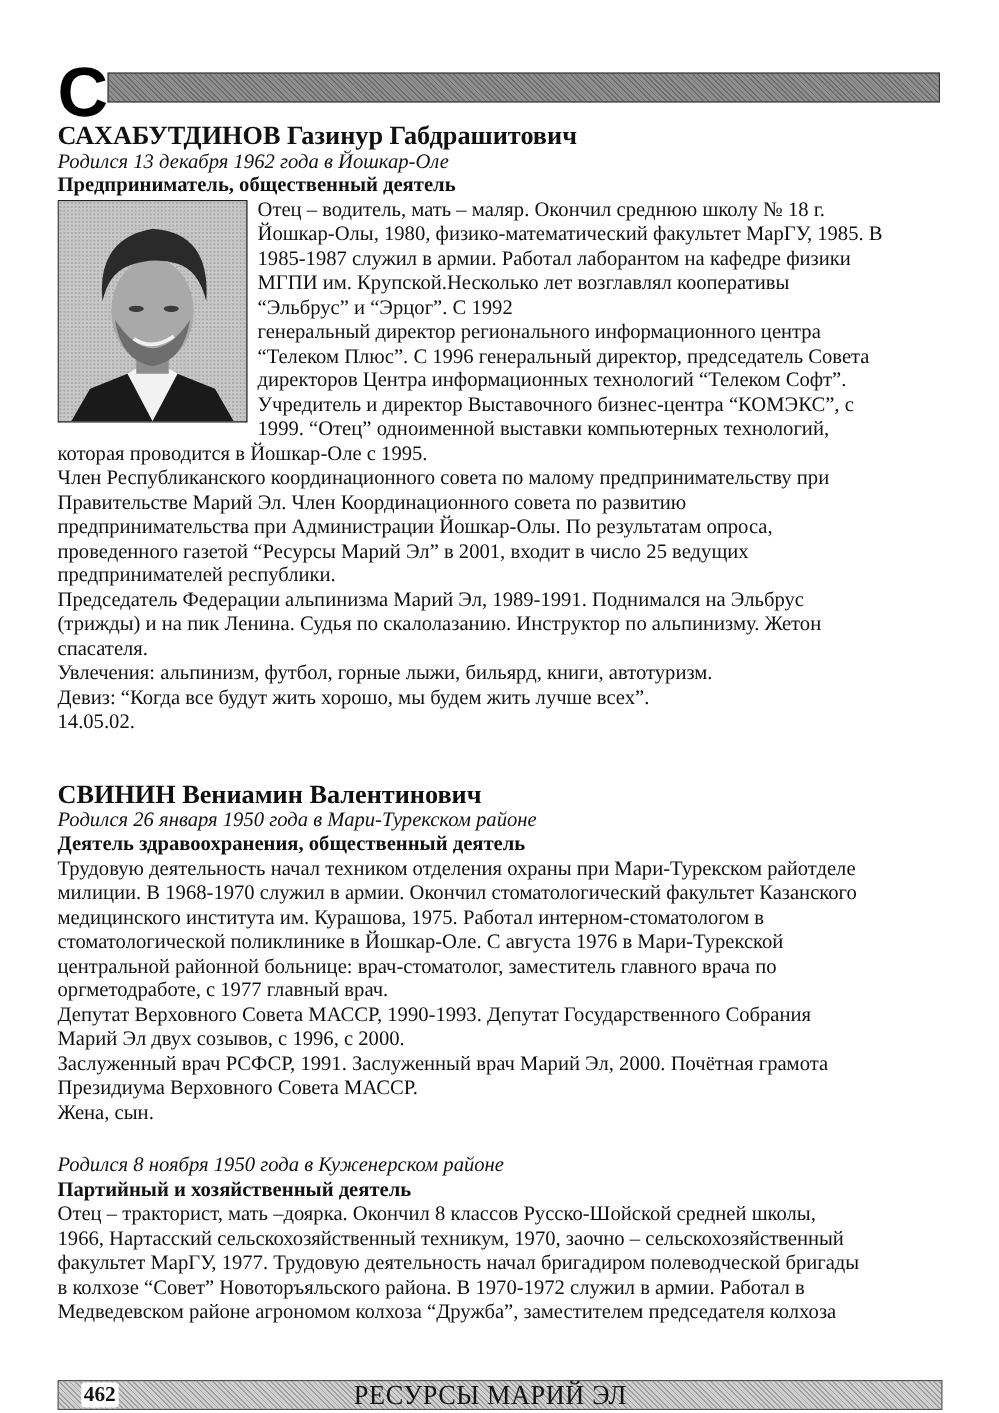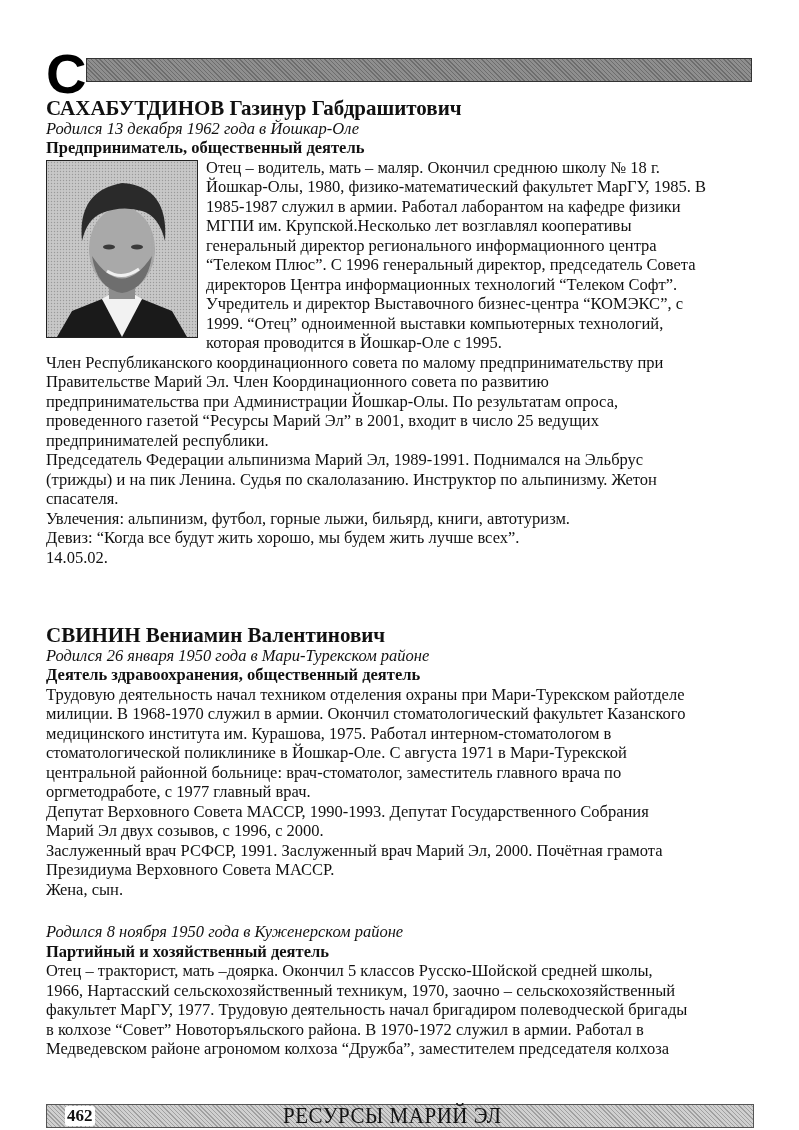--- a/index.html
+++ b/index.html
@@ -68,20 +68,21 @@
         <ellipse cx="90" cy="86" rx="6" ry="2.5" fill="#3a3a3a"></ellipse>
 
         <path d="M60 110 Q75 120 92 108" stroke="#f0f0f0" stroke-width="3" fill="none"></path>
       </svg>
     </div>
     <div>
       <span class="line">Отец – водитель, мать – маляр. Окончил среднюю школу № 18 г.</span>
       <span class="line">Йошкар-Олы, 1980, физико-математический факультет МарГУ, 1985. В</span>
       <span class="line">1985-1987 служил в армии. Работал лаборантом на кафедре физики</span>
       <span class="line">МГПИ им. Крупской.Несколько лет возглавлял кооперативы</span>
+      <span class="line">“Эльбрус” и “Эрцог”. С 1992</span>
       <span class="line">генеральный директор регионального информационного центра</span>
       <span class="line">“Телеком Плюс”. С 1996 генеральный директор, председатель Совета</span>
       <span class="line">директоров Центра информационных технологий “Телеком Софт”.</span>
       <span class="line">Учредитель и директор Выставочного бизнес-центра “КОМЭКС”, с</span>
       <span class="line">1999. “Отец” одноименной выставки компьютерных технологий,</span>
       <span class="line">которая проводится в Йошкар-Оле с 1995.</span>
     </div>
   </div>
   <div>
     <span class="line">Член Республиканского координационного совета по малому предпринимательству при</span>
@@ -99,36 +100,36 @@
 </div>
 
 <div class="entry" style="top:626px;">
   <div class="name">СВИНИН Вениамин Валентинович</div>
   <div class="birth">Родился 26 января 1950 года в Мари-Турекском районе</div>
   <div class="role">Деятель здравоохранения, общественный деятель</div>
   <div>
     <span class="line">Трудовую деятельность начал техником отделения охраны при Мари-Турекском райотделе</span>
     <span class="line">милиции. В 1968-1970 служил в армии. Окончил стоматологический факультет Казанского</span>
     <span class="line">медицинского института им. Курашова, 1975. Работал интерном-стоматологом в</span>
-    <span class="line">стоматологической поликлинике в Йошкар-Оле. С августа 1971 в Мари-Турекской</span>
+    <span class="line">стоматологической поликлинике в Йошкар-Оле. С августа 1976 в Мари-Турекской</span>
     <span class="line">центральной районной больнице: врач-стоматолог, заместитель главного врача по</span>
     <span class="line">оргметодработе, с 1977 главный врач.</span>
     <span class="line">Депутат Верховного Совета МАССР, 1990-1993. Депутат Государственного Собрания</span>
     <span class="line">Марий Эл двух созывов, с 1996, с 2000.</span>
     <span class="line">Заслуженный врач РСФСР, 1991. Заслуженный врач Марий Эл, 2000. Почётная грамота</span>
     <span class="line">Президиума Верховного Совета МАССР.</span>
     <span class="line">Жена, сын.</span>
   </div>
 </div>
 
 <div class="entry" style="top:922px;">
   <div class="birth">Родился 8 ноября 1950 года в Куженерском районе</div>
   <div class="role">Партийный и хозяйственный деятель</div>
   <div>
-    <span class="line">Отец – тракторист, мать –доярка. Окончил 5 классов Русско-Шойской средней школы,</span>
+    <span class="line">Отец – тракторист, мать –доярка. Окончил 8 классов Русско-Шойской средней школы,</span>
     <span class="line">1966, Нартасский сельскохозяйственный техникум, 1970, заочно – сельскохозяйственный</span>
     <span class="line">факультет МарГУ, 1977. Трудовую деятельность начал бригадиром полеводческой бригады</span>
     <span class="line">в колхозе “Совет” Новоторъяльского района. В 1970-1972 служил в армии. Работал в</span>
     <span class="line">Медведевском районе агрономом колхоза “Дружба”, заместителем председателя колхоза</span>
   </div>
 </div>
 
 <div class="footer">
   <span class="page-num">462</span>
   <span class="journal">РЕСУРСЫ МАРИЙ ЭЛ</span>

